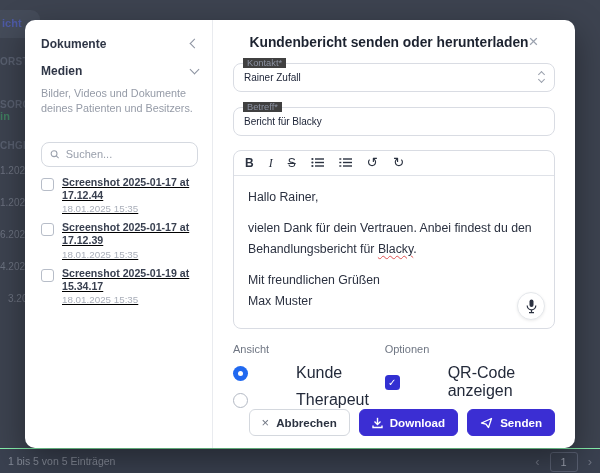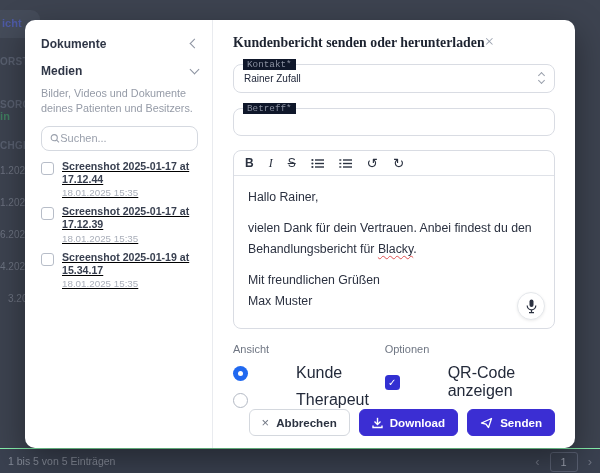--- a/index.html
+++ b/index.html
@@ -24,39 +24,39 @@
            box-shadow:0 12px 34px rgba(0,0,0,.4); display:flex; overflow:hidden; }
 
   
   .sidebar { width:188px; border-right:1px solid #e9ebef; padding:14px 14px 0 16px; flex-shrink:0; }
   .side-row { display:flex; align-items:center; justify-content:space-between; height:19px; cursor:pointer; }
   .side-row .lbl { font-size:12px; font-weight:700; color:#2f3646; }
   .chev { width:7px; height:7px; border-right:1.6px solid #8b92a0; border-bottom:1.6px solid #8b92a0; display:inline-block; }
   .chev-left { transform:rotate(135deg); }
   .chev-down { transform:rotate(45deg); margin-top:-3px; }
   .side-desc { margin-top:6px; font-size:10.8px; line-height:1.38; color:#959ba7; }
-  .search { margin-top:10px; height:25px; border:1px solid #d5d9e0; border-radius:8px; display:flex; align-items:center; padding:0 8px; background:#fff; }
+  .search { margin-top:26px; height:25px; border:1px solid #d5d9e0; border-radius:8px; display:flex; align-items:center; padding:0 8px; gap:6px; background:#fff; }
   .search input { border:none; outline:none; width:100%; font-size:11px; color:#3a4150; font-family:inherit; }
   .search input::placeholder { color:#9aa0ac; }
   .doc-list { margin-top:9px; height:134px; overflow:hidden; }
   .doc-item { display:flex; gap:8px; margin-bottom:7px; cursor:pointer;text-decoration:underline; }
   .doc-check { width:13px; height:13px; border:1.5px solid #b7bdc8; border-radius:3px; margin-top:2px; flex-shrink:0; background:#fff; }
   .doc-title { font-size:10.6px; font-weight:700; color:#394050; line-height:1.25; }
   .doc-date { font-size:9.8px; color:#a9aeb9; margin-top:1px; }
 
   
   .main { flex:1; padding:15px 20px 12px 20px; position:relative; display:flex; flex-direction:column; }
-  .title-row { display:flex; align-items:flex-start; justify-content:flex-start;font-family:Liberation Serif, serif; }
+  .title-row { display:flex; align-items:flex-start; justify-content:center; }
   .dlg-title { font-size:13.8px; font-weight:700; color:#1d2330; }
   .close-x { font-size:17px; color:#9aa1ae; line-height:14px; cursor:pointer; }
 
   .field { position:relative; border:1px solid #d9dce3; border-radius:8px; height:29px; display:flex; align-items:center; padding:0 10px; background:#fff; }
   .field-kontakt { margin-top:13px; }
   .field-betreff { margin-top:15px; }
-  .float-lbl { position:absolute; top:-6px; left:9px; background:#0f172a; padding:0 4px; font-size:9.3px; color:#8a90a0;font-family:Liberation Mono, monospace; }
+  .float-lbl { position:absolute; top:-6px; left:9px; background:#404040; padding:0 4px; font-size:9.3px; color:#8a90a0; }
   .field-val { font-size:10px; color:#20273a; width:100%; border:none; outline:none; font-family:inherit; background:transparent; }
   .stepper { margin-left:auto; display:flex; flex-direction:column; align-items:center; gap:1px; cursor:pointer; }
   .stepper .chev { width:5px; height:5px; border-color:#9aa0ac; border-width:1.4px; }
   .stepper .up { transform:rotate(-135deg); margin-bottom:-1px; }
   .stepper .dn { transform:rotate(45deg); }
 
   .editor { margin-top:14px; border:1px solid #d9dce3; border-radius:8px; height:181px; position:relative; overflow:hidden; }
   .toolbar { height:25px; border-bottom:1px solid #dfe2e8; display:flex; align-items:center; gap:15px; padding:0 11px; }
   .tb { font-size:12px; color:#2b3240; cursor:pointer; line-height:1; }
   .tb-bold { font-weight:700; }
@@ -170,20 +170,21 @@
         <span class="float-lbl">Kontakt*</span>
         <span class="field-val">Rainer Zufall</span>
         <span class="stepper">
           <span class="chev up"></span>
             <span class="chev dn"></span>
         </span>
       </div>
 
       <div class="field field-betreff">
         <span class="float-lbl">Betreff*</span>
+        <input class="field-val" type="text" value="Bericht für Blacky" style="">
       </div>
 
       <div class="editor">
         <div class="toolbar">
           <span class="tb tb-bold">B</span>
           <span class="tb tb-italic">I</span>
           <span class="tb tb-strike">S</span>
           <span class="tb">
             <svg width="13" height="11" viewBox="0 0 13 11">
               <circle cx="1.4" cy="2" r="1.1" fill="#2b3240"></circle>

